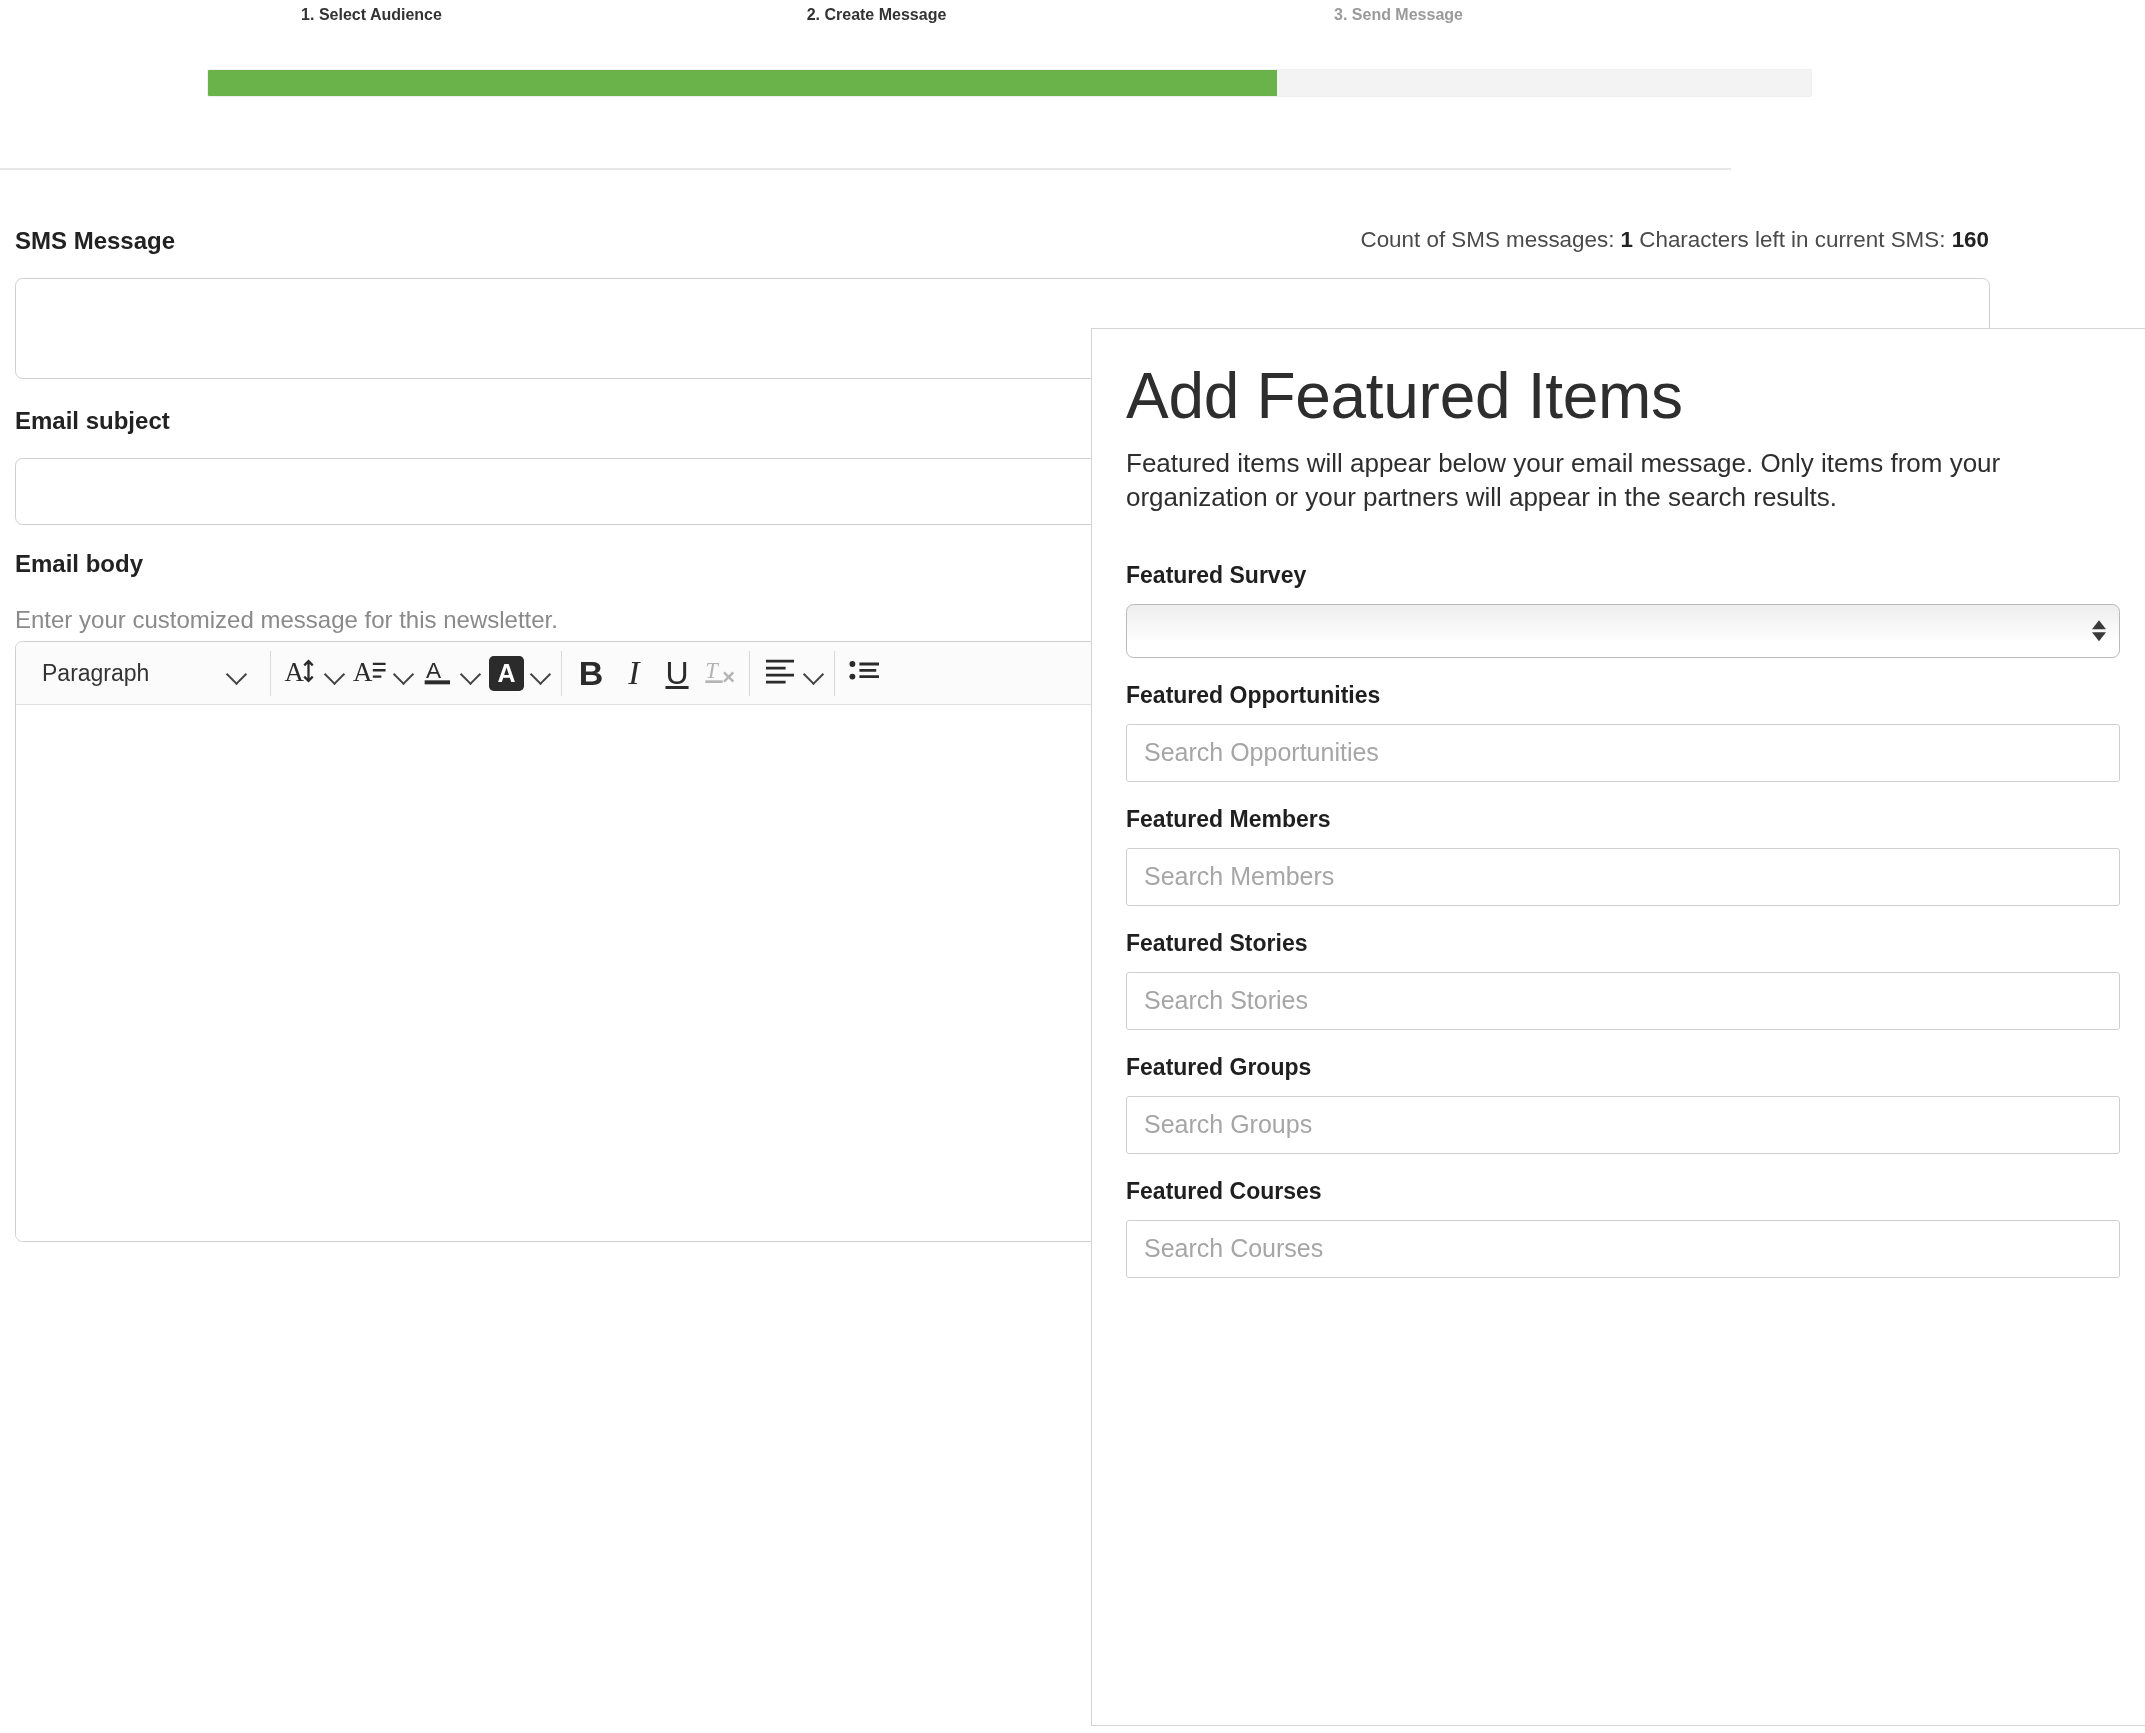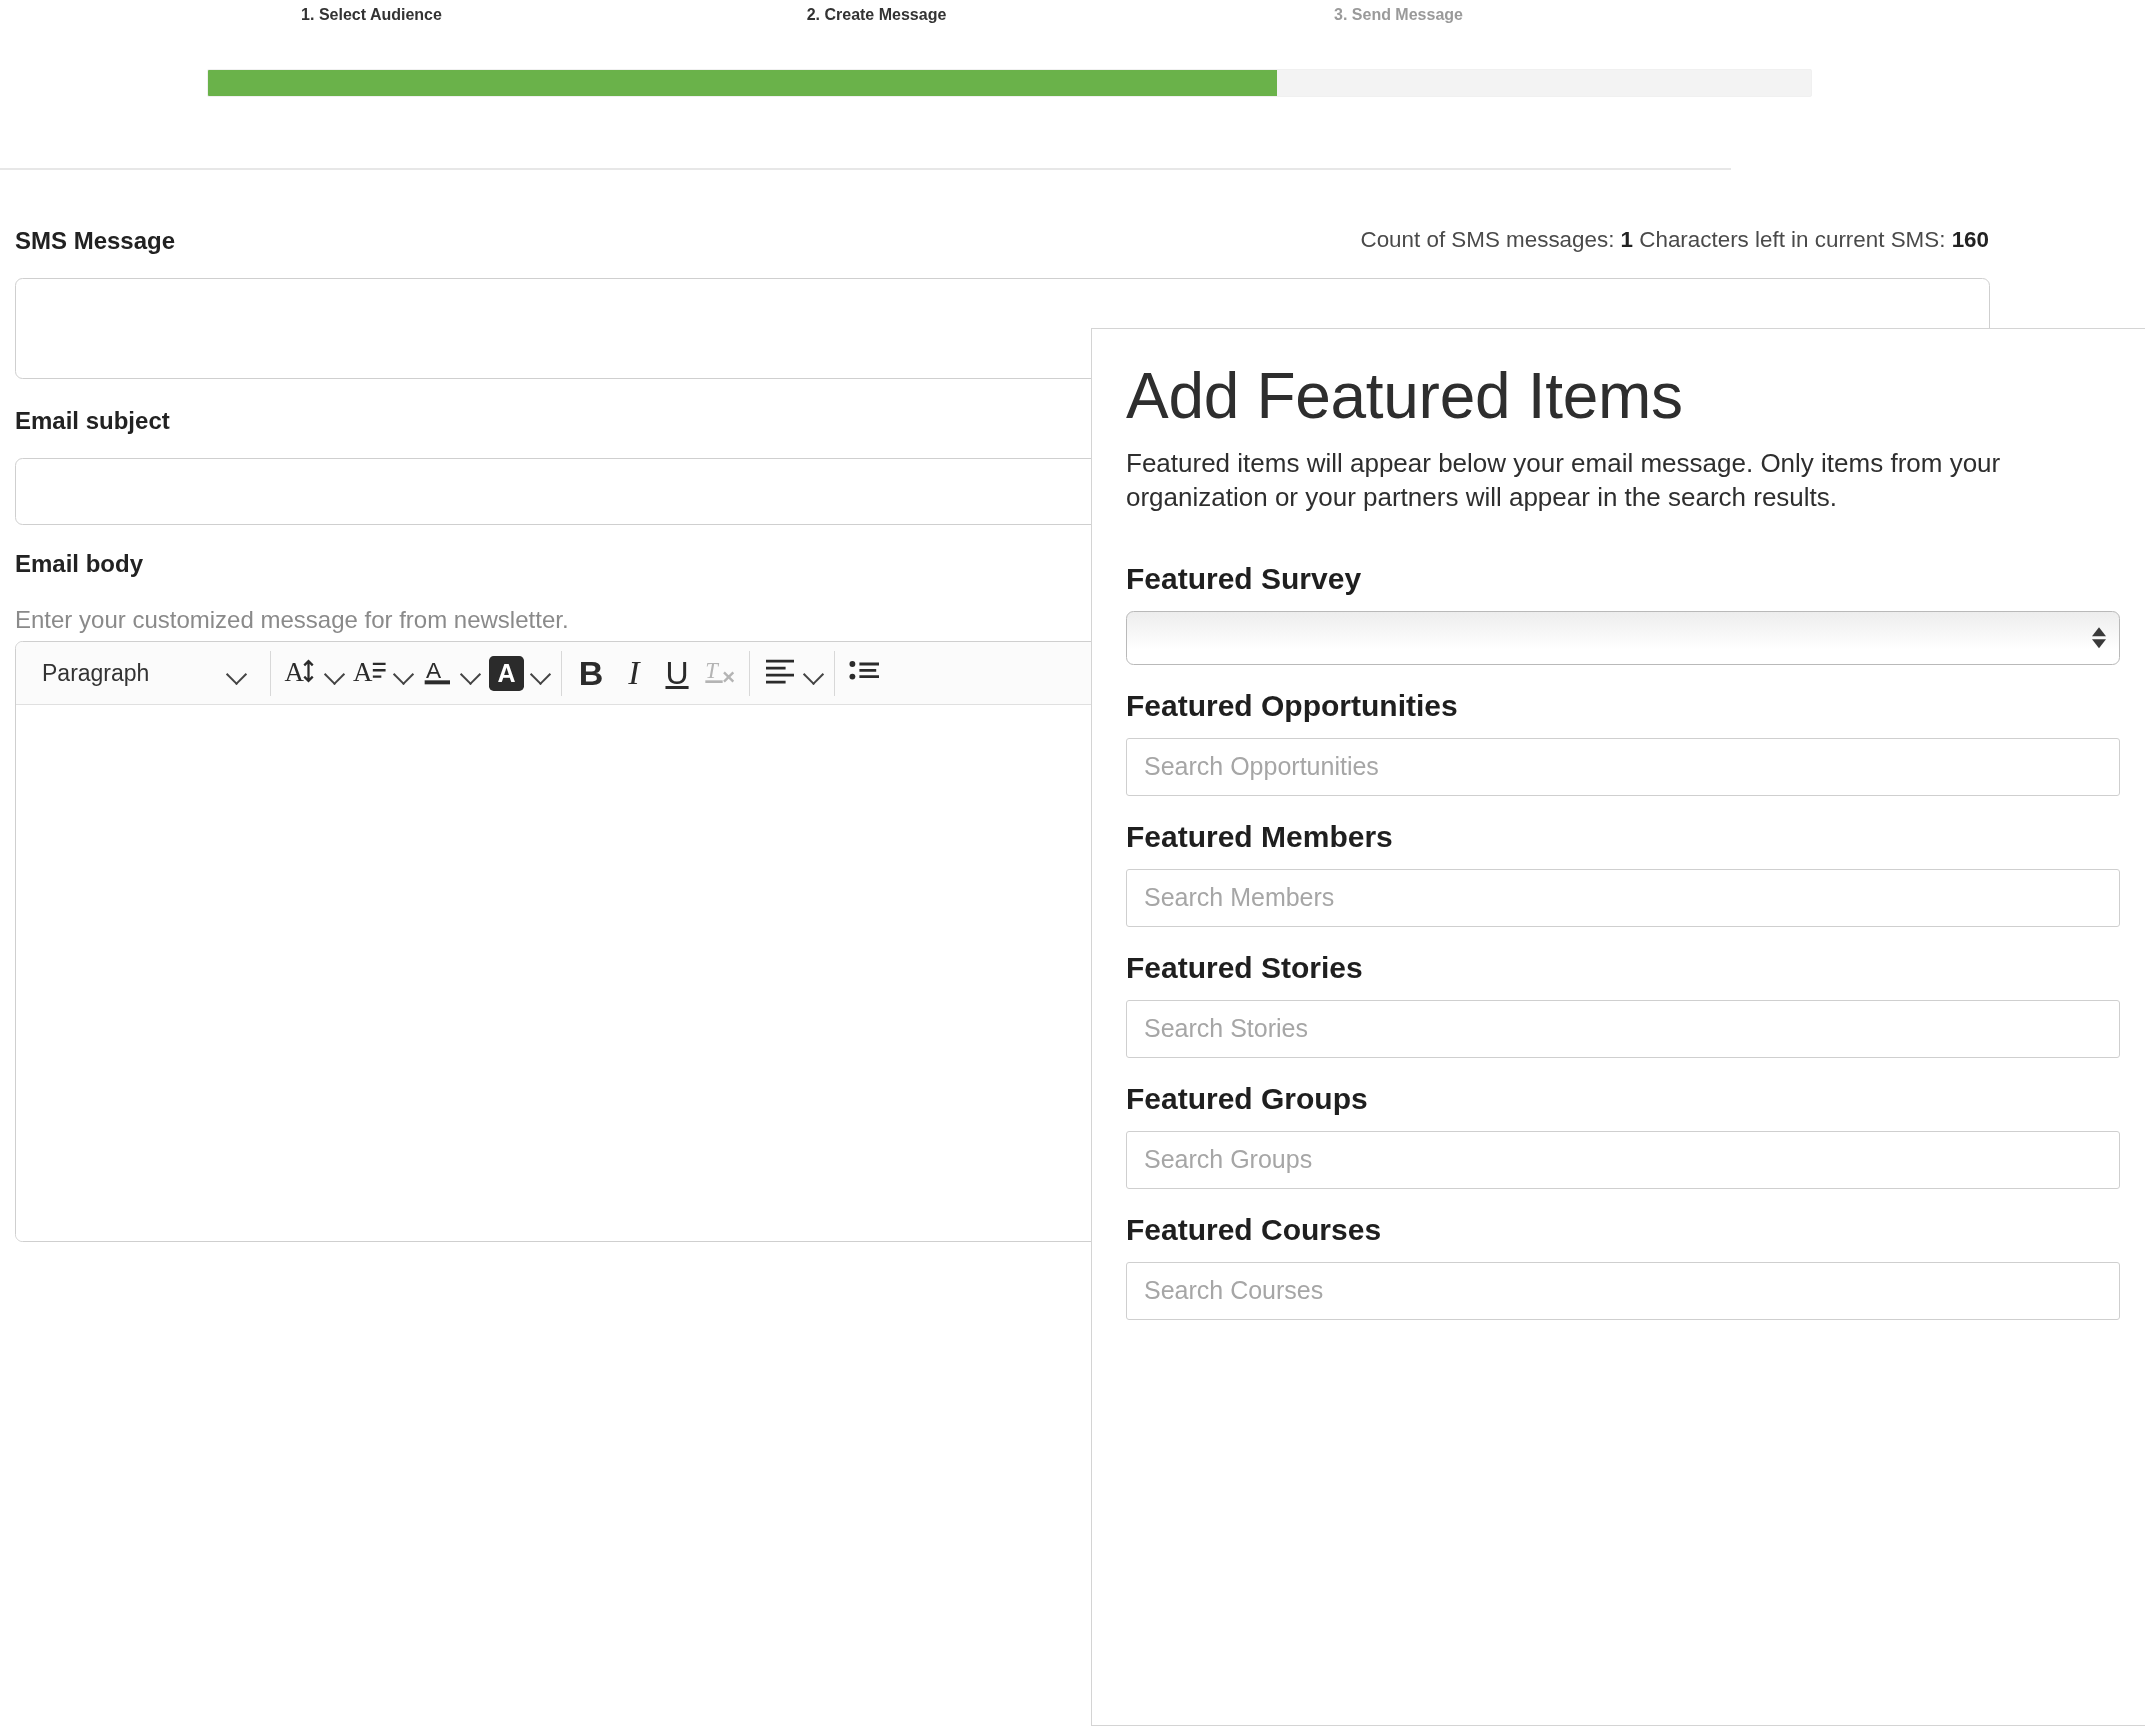--- a/index.html
+++ b/index.html
@@ -147,21 +147,21 @@
   }
   .panel-desc {
     margin: 13px 0 0 0;
     font-size: 26px; line-height: 1.32; color: #2e2e2e;
     max-width: 988px;
   }
   .panel-section { margin-top: 24px; }
   .panel-section.first { margin-top: 47px; }
   .section-title {
     margin: 0 0 15px 0;
-    font-size: 30px; font-weight: bold; color: #1f1f1f;
+    font-size: 23px; font-weight: bold; color: #1f1f1f;
   }
   .search-input {
     display: block; width: 100%; height: 58px;
     border: 0.9px solid #cfcfcf; border-radius: 3px;
     background: #fff; padding: 0 17px;
     font-size: 25px; color: #333;
     font-family: "Liberation Sans", sans-serif;
   }
   .search-input::placeholder { color: #a6a6a6; }
 
@@ -209,21 +209,21 @@
     <b>1</b>
     <span>Characters left in current SMS:</span>
     <b>160</b>
   </div>
   <div class="field-box" id="sms-input"></div>
 
   <div class="form-label" id="subject-label">Email subject</div>
   <div class="field-box" id="subject-input"></div>
 
   <div class="form-label" id="body-label">Email body</div>
-  <div class="helper-text" id="body-help">Enter your customized message for from newsletter.</div>
+  <div class="helper-text" id="body-help">Enter your customized message for this newsletter.</div>
 
   <div class="field-box" id="editor">
     <div class="editor-toolbar">
 
       <div class="tb-select">
         <span>Paragraph</span>
         <span class="caret"></span>
       </div>
       <div class="tb-sep"></div>
 

